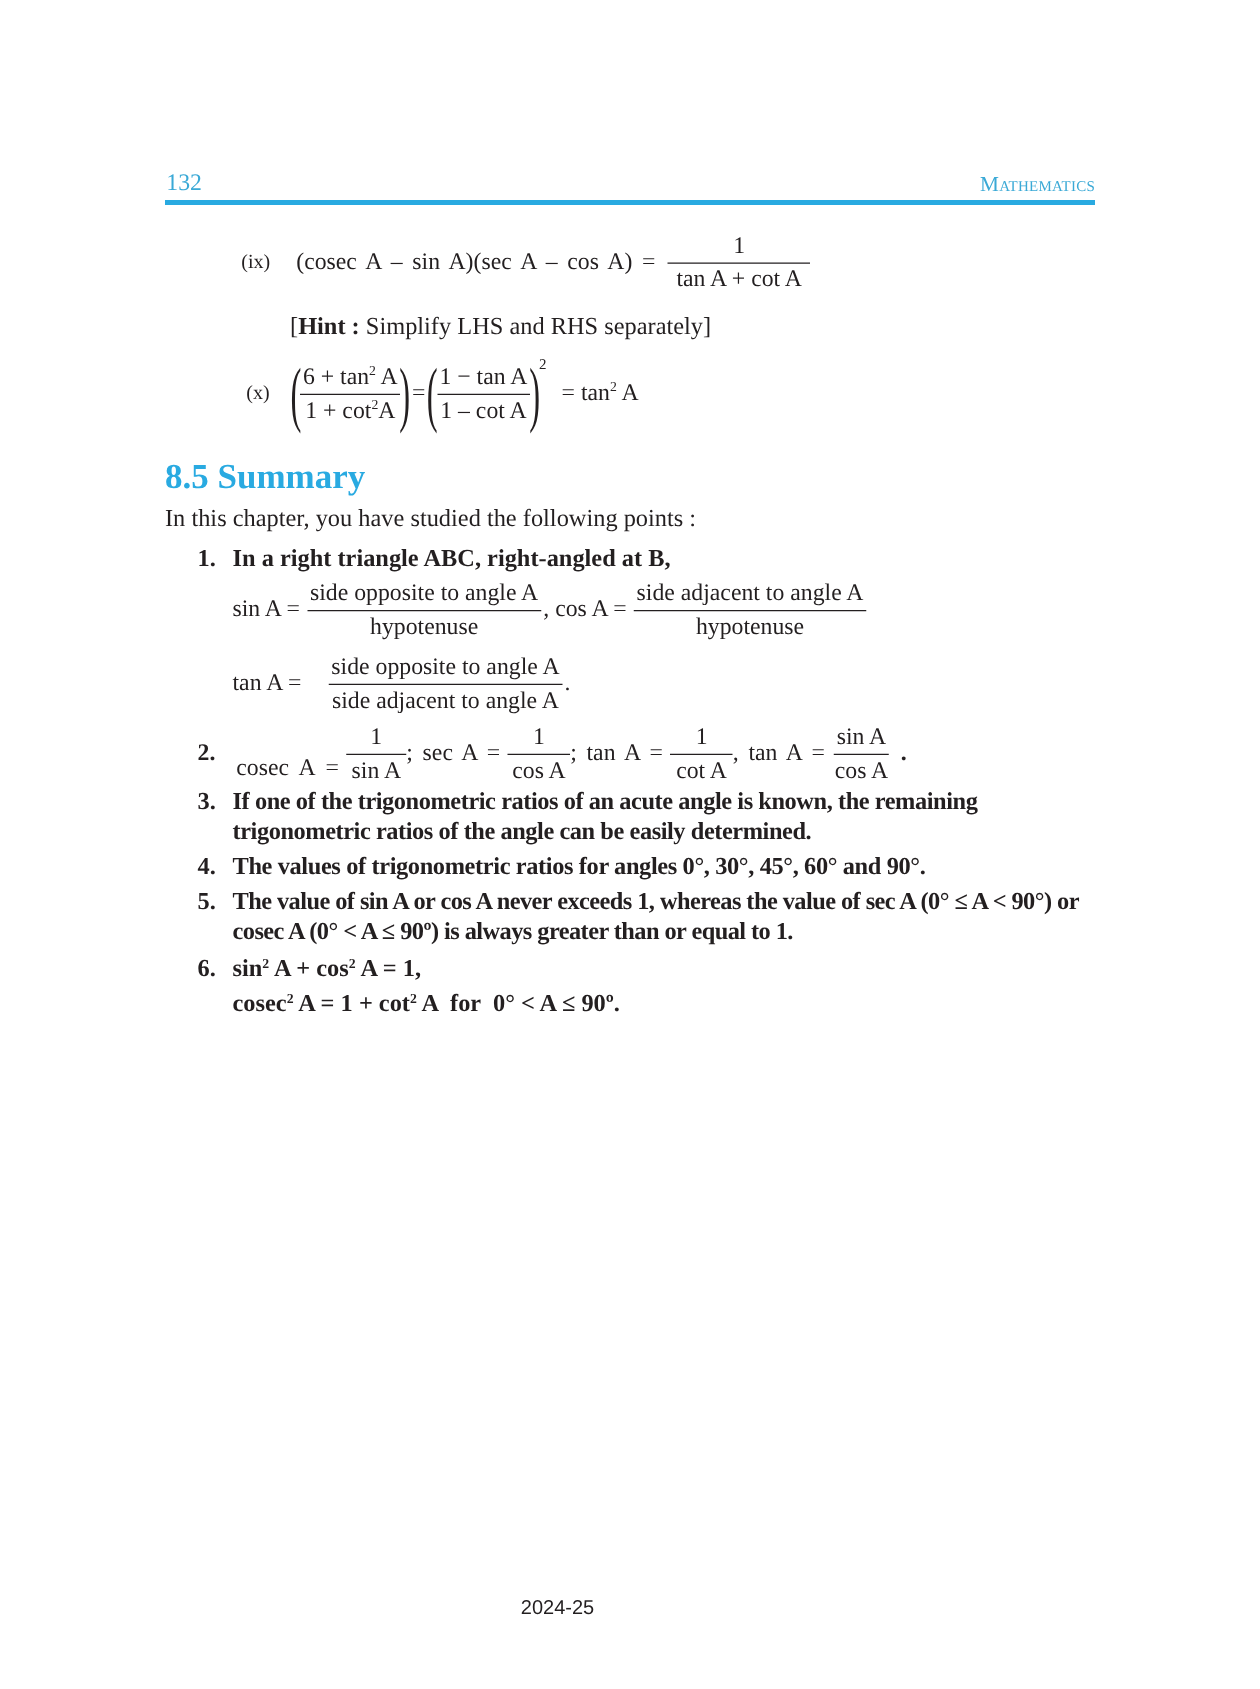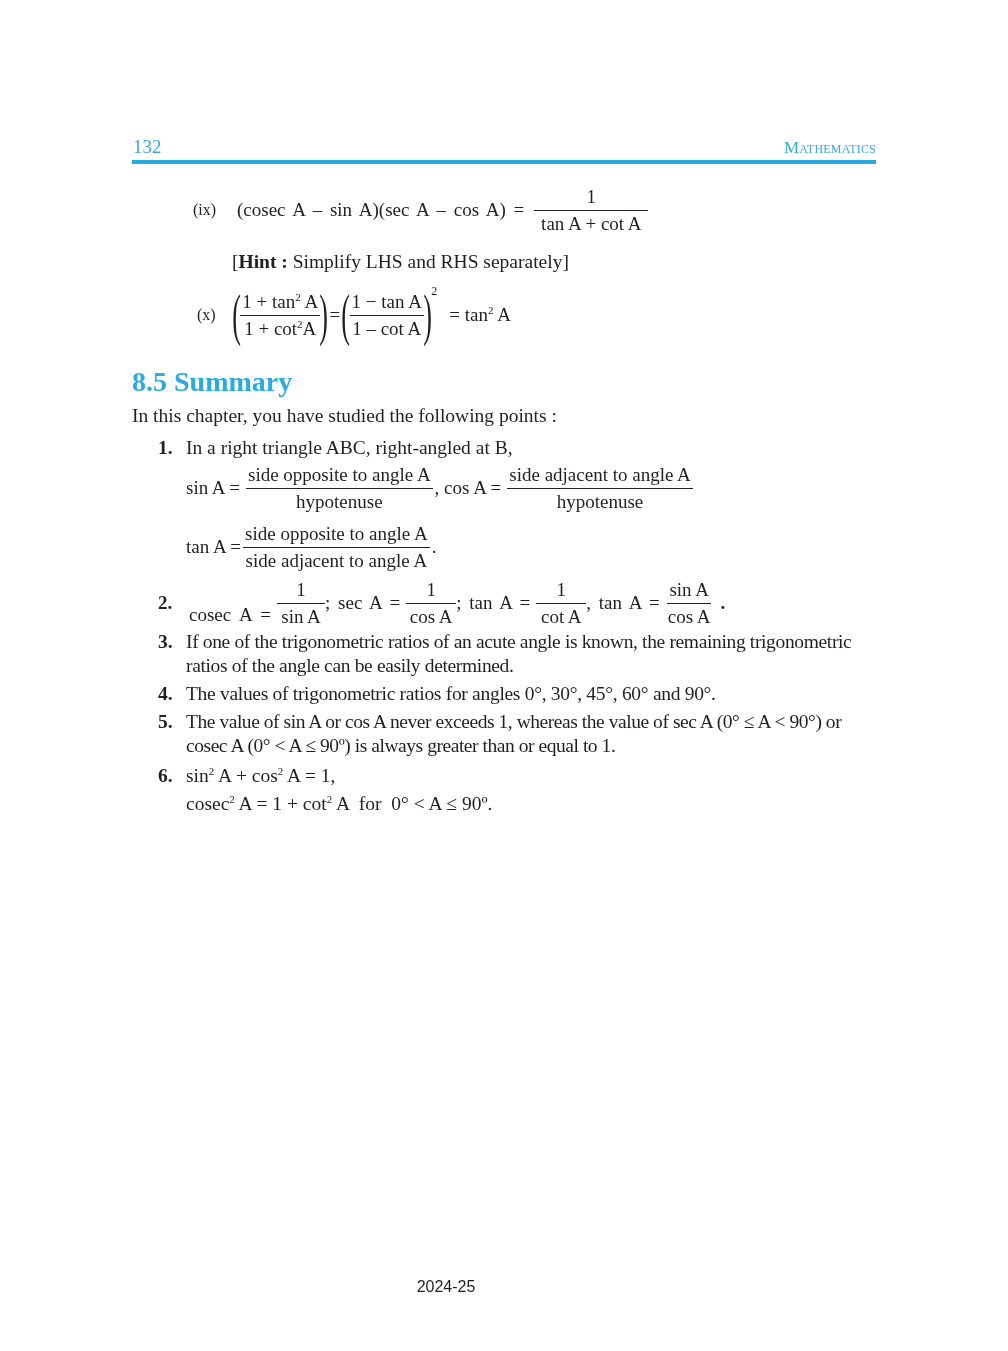--- a/index.html
+++ b/index.html
@@ -33,21 +33,21 @@
   }
   .label-roman { font-size: 16px; }
   .section-heading {
     left: 132px; top: 366px; font-size: 28px; font-weight: bold; color: #29aae1;
   }
   .para { font-size: 19.5px; line-height: 24px; }
   .item-num { font-weight: bold; display: inline-block; width: 28px; }
   .item {
     left: 158px; width: 720px; font-size: 19.5px; line-height: 24px;
   }
-  .item .body { display: inline-block; vertical-align: top; width: 692px; }
+  .item .body { display: inline-block; vertical-align: top; width: 692px; font-weight: bold; }
   .footer {
     left: 0; width: 892px; top: 1278px; text-align: center;
     font-family: "Liberation Sans", "DejaVu Sans", sans-serif; font-size: 16px; color: #231f20;
   }
 </style>
 </head>
 <body>
 
 <div class="abs header-num">132</div>
 <div class="abs header-title">Mathematics</div>
@@ -62,21 +62,21 @@
   </span>
 </div>
 <div class="abs para" style="left:232px; top:250px;">
   <span>[</span><b>Hint :</b><span> Simplify LHS and RHS separately]</span>
 </div>
 
 <div class="abs" style="left:197px; top:286px; display:flex; align-items:center;">
   <span class="label-roman" style="width:36px;">(x)</span>
   <span class="paren">(</span>
   <span class="frac math">
-    <span class="num"><span>1 + tan</span><sup>2</sup> <span>A</span></span>
+    <span class="num"><span>6 + tan</span><sup>2</sup> <span>A</span></span>
     <span class="den"><span>1 + cot</span><sup>2</sup><span>A</span></span>
   </span>
   <span class="paren">)</span>
   <span class="math" style="margin:0 2px;">=</span>
   <span class="paren">(</span>
   <span class="frac math">
     <span class="num">1 − tan A</span>
     <span class="den">1 – cot A</span>
   </span>
   <span class="paren">)</span>
@@ -96,21 +96,21 @@
     <span class="num">side opposite to angle A</span>
     <span class="den">hypotenuse</span>
   </span>
   <span style="margin:0 6px 0 2px;">, cos A =</span>
   <span class="frac">
     <span class="num">side adjacent to angle A</span>
     <span class="den">hypotenuse</span>
   </span>
 </div>
 <div class="abs math" style="left:186px; top:523px; display:flex; align-items:center;">
-  <span style="margin-right:2px;">tan A =</span>
+  <span style="margin-right:22px;">tan A =</span>
   <span class="frac">
     <span class="num">side opposite to angle A</span>
     <span class="den">side adjacent to angle A</span>
   </span>
   <span style="margin-left:2px;">.</span>
 </div>
 
 <div class="abs math" style="left:158px; top:579px; display:flex; align-items:center;">
   <span class="item-num" style="width:31px;">2.</span>
   <span style="margin-right:6px; word-spacing:4px;margin-top:23px;">cosec A =</span>

